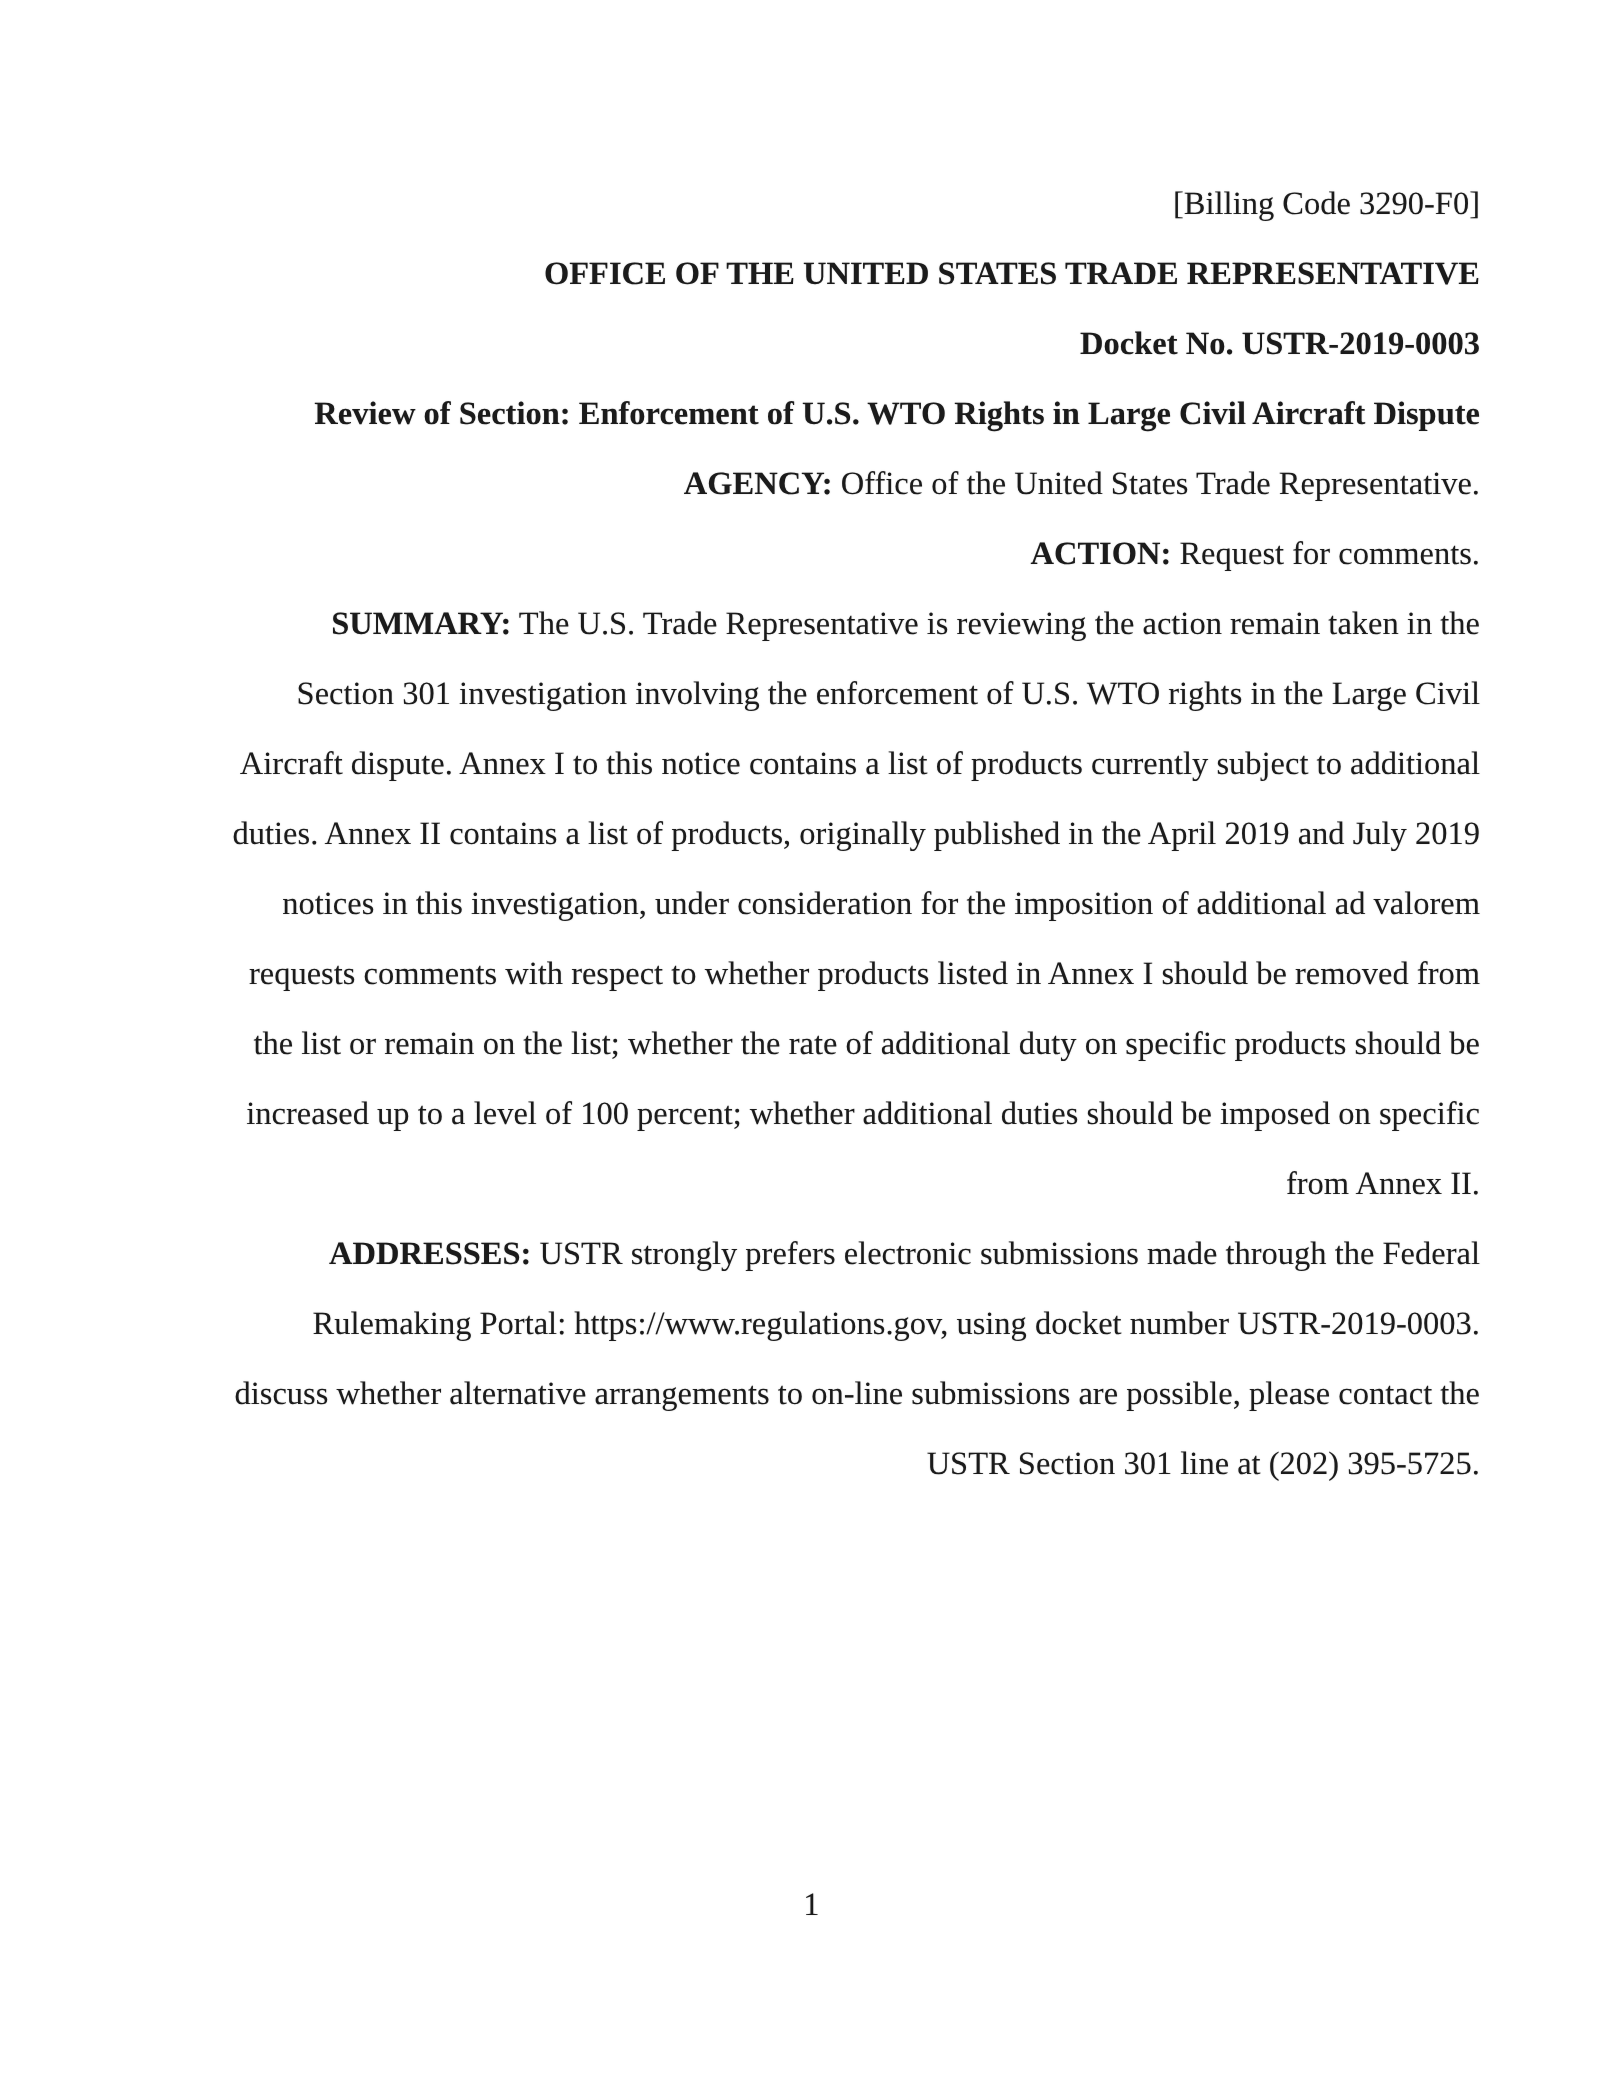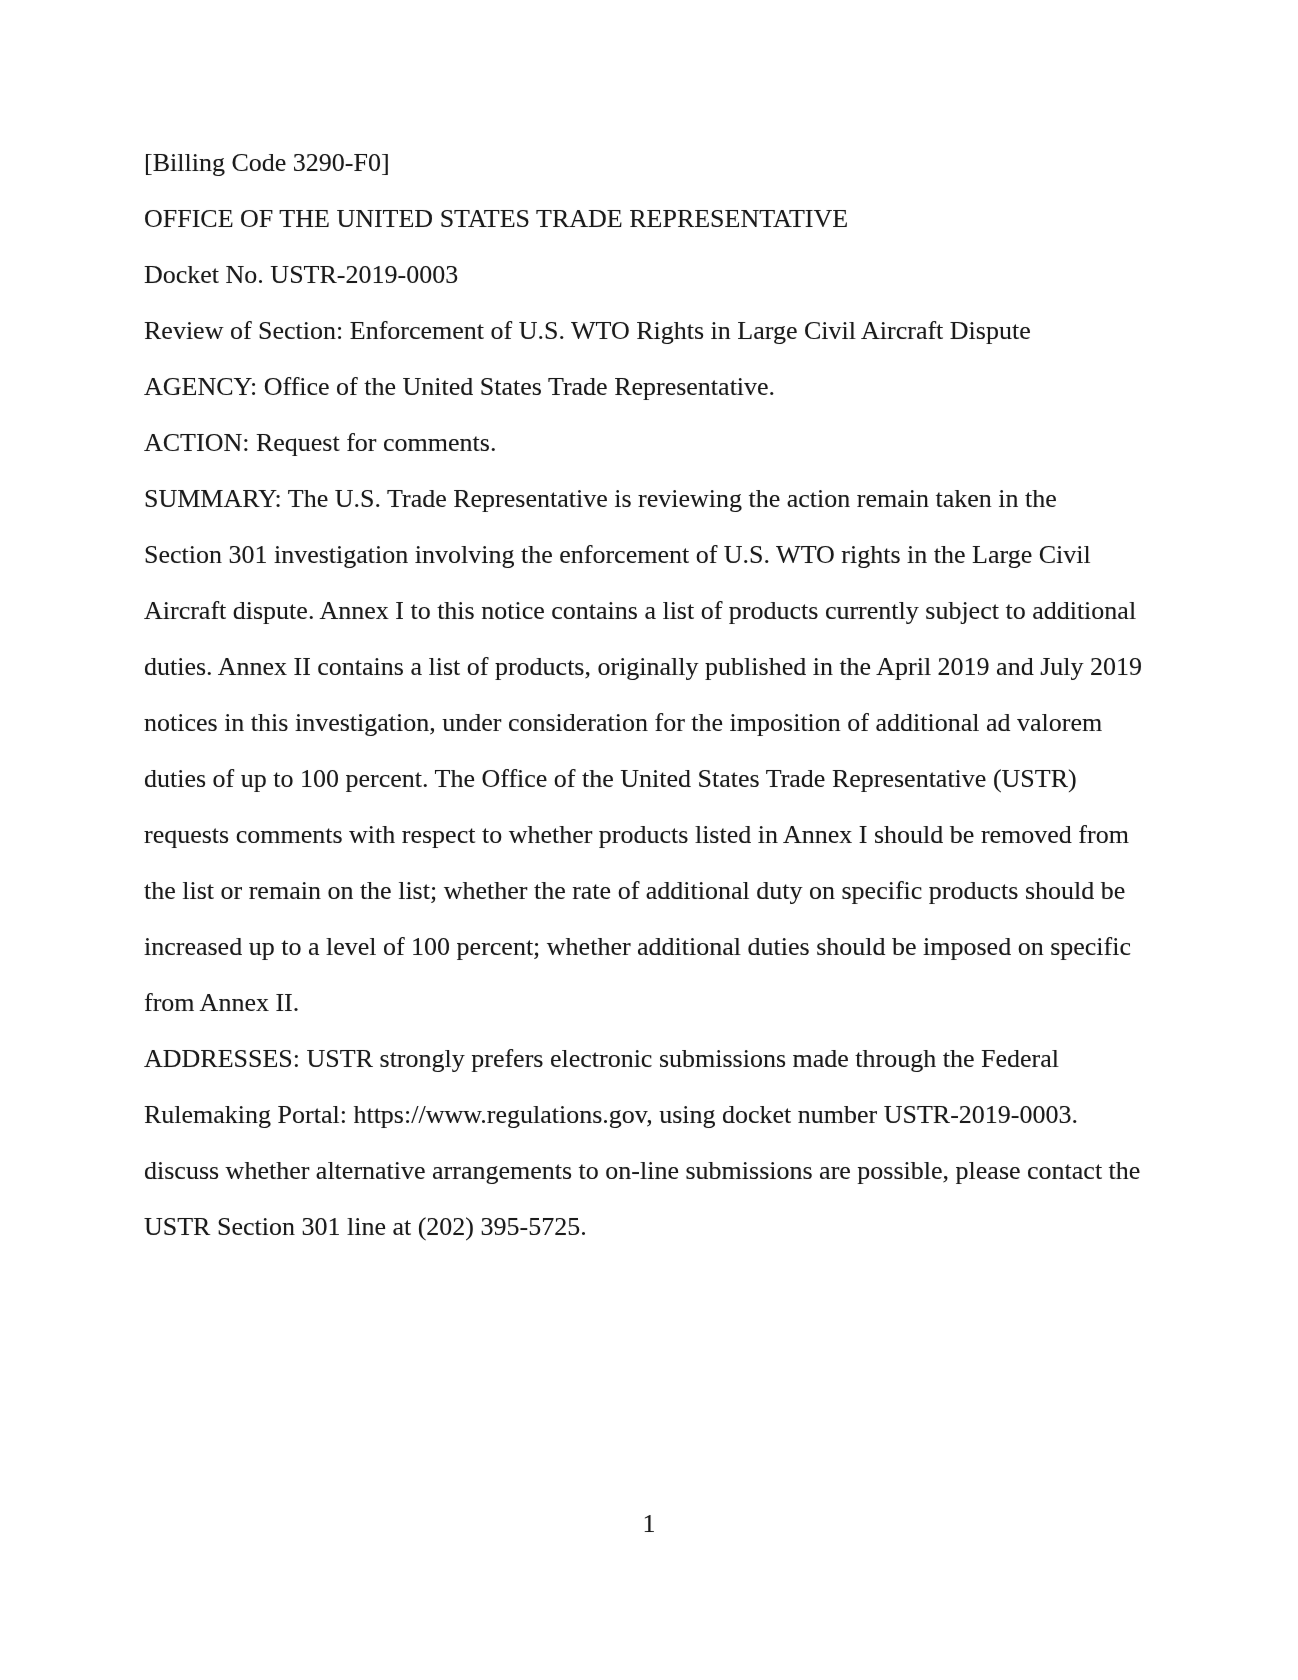--- a/index.html
+++ b/index.html
@@ -13,29 +13,30 @@
     background: #ffffff;
     font-family: "Liberation Serif", "DejaVu Serif", serif;
     color: #1b1b1b;
     overflow: hidden;
   }
   .doc {
     position: absolute;
     left: 144px;
     top: 135px;
     width: 1040px;
+    text-align: right;
   }
   .line {
     font-size: 26px;
     line-height: 56px;
     height: 56px;
     white-space: pre;
     text-shadow: 0 0 1px rgba(50, 50, 50, 0.35);
   }
-  .b { font-weight: normal; }
+  .b { font-weight: bold; }
   .i { }
   .pagenum {
     position: absolute;
     top: 1496px;
     left: 0;
     width: 1298px;
     text-align: center;
     font-size: 26px;
     line-height: 56px;
     text-shadow: 0 0 1px rgba(50, 50, 50, 0.35);
@@ -61,21 +62,20 @@
   <div class="line"><span class="b">SUMMARY:</span><span> The U.S. Trade Representative is reviewing the action remain taken in the</span></div>
 
   <div class="line">Section 301 investigation involving the enforcement of U.S. WTO rights in the Large Civil</div>
 
   <div class="line">Aircraft dispute. Annex I to this notice contains a list of products currently subject to additional</div>
 
   <div class="line">duties. Annex II contains a list of products, originally published in the April 2019 and July 2019</div>
 
   <div class="line"><span>notices in this investigation, under consideration for the imposition of additional </span><span class="i">ad valorem</span></div>
 
-  <div class="line">duties of up to 100 percent. The Office of the United States Trade Representative (USTR)</div>
 
   <div class="line">requests comments with respect to whether products listed in Annex I should be removed from</div>
 
   <div class="line">the list or remain on the list; whether the rate of additional duty on specific products should be</div>
 
   <div class="line">increased up to a level of 100 percent; whether additional duties should be imposed on specific</div>
 
 
   <div class="line">from Annex II.</div>
 

